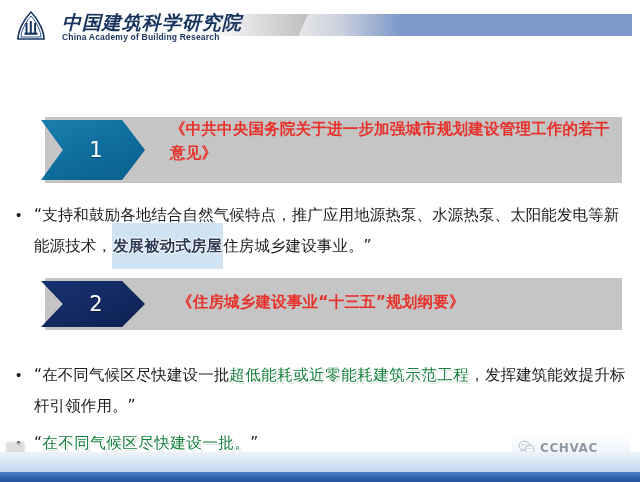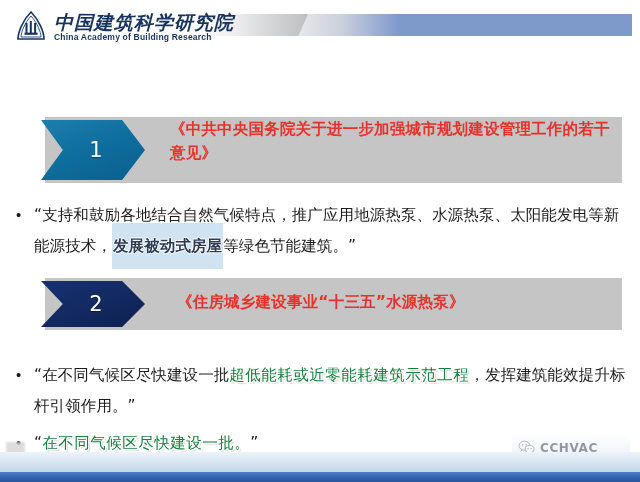--- a/index.html
+++ b/index.html
@@ -50,21 +50,21 @@
     background: linear-gradient(90deg, #ffffff 0%, #f1f1f2 35%, #d4d5d7 70%, #bdbec0 100%);
     clip-path: polygon(0 0, 100% 0, 92% 100%, 0 100%);
   }
 
   .logo-wrap {
     position: absolute;
     left: 14px;
     top: 10px;
     display: flex;
     align-items: center;
-    gap: 6px;
+    gap: 14px;
   }
   .logo-mark {
     width: 34px;
     height: 34px;
     flex: none;
   }
   .logo-text { display: flex; flex-direction: column; line-height: 1; }
   .logo-cn {
     font-family: "DejaVu Serif", "Liberation Serif", serif;
     font-size: 19px;
@@ -273,30 +273,30 @@
     <div class="band"></div>
     <div class="chev">
       <span class="chev-num">1</span>
     </div>
     <div class="sec-title">《中共中央国务院关于进一步加强城市规划建设管理工作的若干意见》</div>
   </div>
 
   <div class="bullet" id="bullet-1">
     <span class="dot">•</span>
     <span class="btext">
-      <span>“支持和鼓励各地结合自然气候特点，推广应用地源热泵、水源热泵、太阳能发电等新能源技术，</span><span class="hl-blue">发展被动式房屋</span><span>等绿色节能建筑。”</span>
+      <span>“支持和鼓励各地结合自然气候特点，推广应用地源热泵、水源热泵、太阳能发电等新能源技术，</span><span class="hl-blue">发展被动式房屋</span><span>住房城乡建设事业。”</span>
     </span>
   </div>
 
   <div class="section" id="section-2">
     <div class="band"></div>
     <div class="chev">
       <span class="chev-num">2</span>
     </div>
-    <div class="sec-title">《住房城乡建设事业“十三五”水源热泵》</div>
+    <div class="sec-title">《住房城乡建设事业“十三五”规划纲要》</div>
   </div>
 
   <div class="bullet" id="bullet-2">
     <span class="dot">•</span>
     <span class="btext">
       <span>“在不同气候区尽快建设一批</span><span class="hl-outline">超低能耗或近零能耗建筑示范工程</span><span>，发挥建筑能效提升标杆引领作用。”</span>
     </span>
   </div>
 
   <div class="bullet" id="bullet-3">

